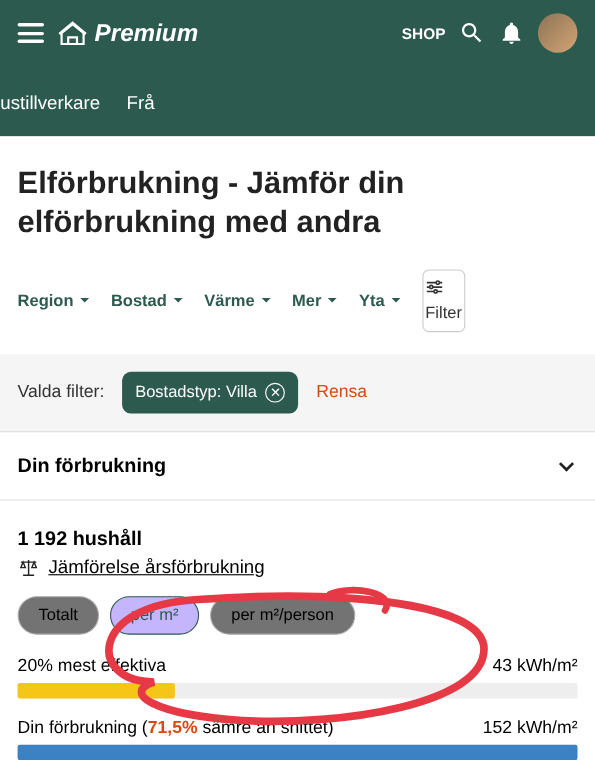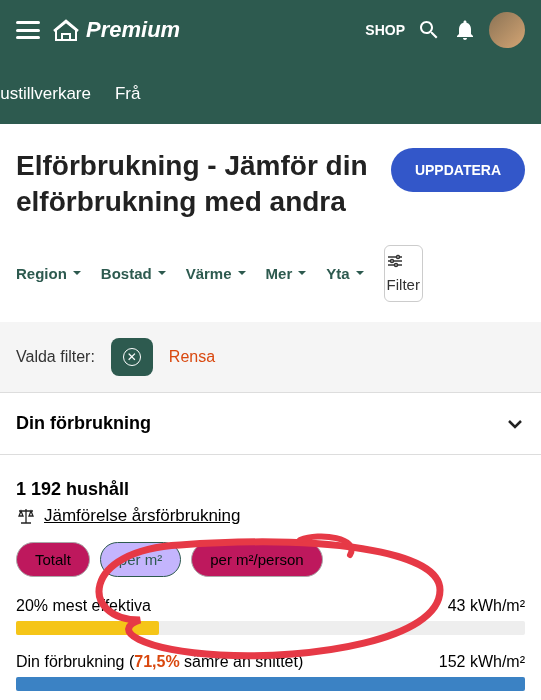--- a/index.html
+++ b/index.html
@@ -202,21 +202,21 @@
       display: flex;
       gap: 10px;
       margin-bottom: 20px;
     }
     .pill {
       border: 1px solid #aaa;
       border-radius: 20px;
       padding: 8px 18px;
       font-size: 15px;
       cursor: pointer;
-      background: #be185d;
+      background: #737373;
     }
     .pill.active {
       background: #c4b5fd;
       border-color: #2d5a4f;
       color: #2d5a4f;
       font-weight: 400;
     }
     .bar-item {
       margin-bottom: 18px;
     }
@@ -273,21 +273,20 @@
 </div>
 
 <div class="tabs">
   <div class="tab">Hustillverkare</div>
   <div class="tab">Frå</div>
 </div>
 
 <div class="main">
   <div class="title-row">
     <h1 class="page-title">Elförbrukning - Jämför din elförbrukning med andra</h1>
-    <button class="update-btn">UPPDATERA</button>
   </div>
 
   <div class="filter-row">
     <div class="dropdown">
       <span>Region</span>
       <svg class="chevron-down" viewBox="0 0 12 12">
           <path d="M2 4 L6 8 L10 4"></path>
         </svg>
     </div>
     <div class="dropdown">
@@ -323,20 +322,21 @@
           <circle cx="5" cy="7" r="1.5" fill="#fff"></circle>
           <circle cx="9" cy="11" r="1.5" fill="#fff"></circle>
       </svg>
       <span>Filter</span>
     </div>
   </div>
 
   <div class="selected-row">
     <span class="selected-label">Valda filter:</span>
     <div class="chip">
+      <span>Bostadstyp: Villa</span>
       <span class="chip-x">✕</span>
     </div>
     <span class="clear-link">Rensa</span>
   </div>
 
   <div class="accordion">
     <span class="accordion-title">Din förbrukning</span>
     <svg class="chev-big" viewBox="0 0 20 20" fill="none" stroke="#222" stroke-width="2.5">
         <path d="M4 7 L10 13 L16 7"></path>
       </svg>

